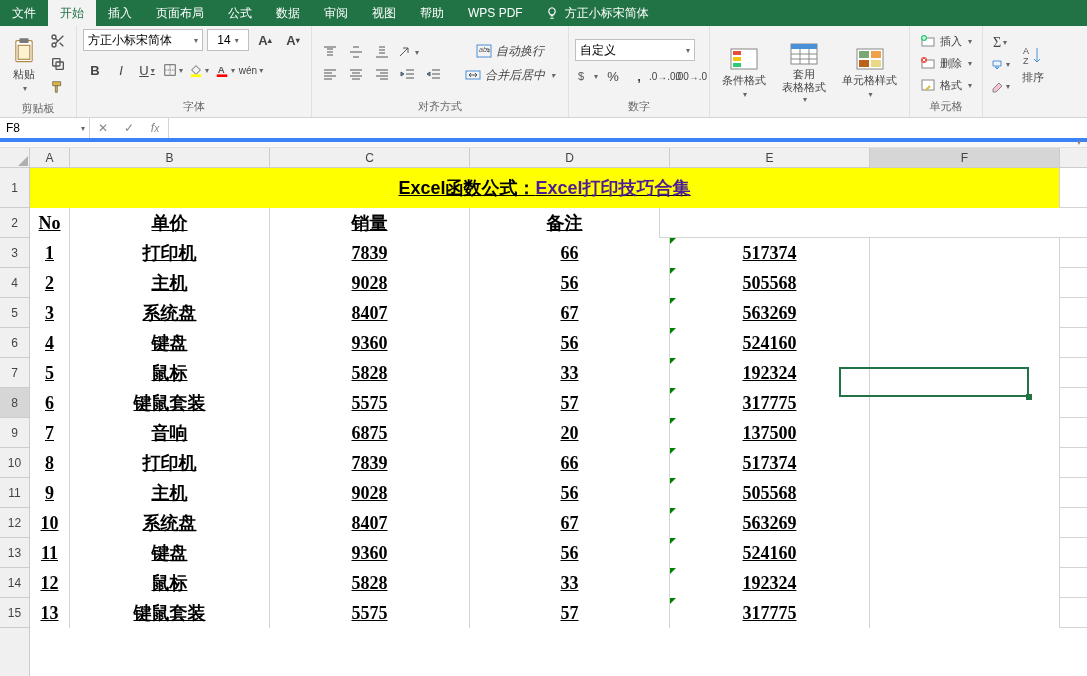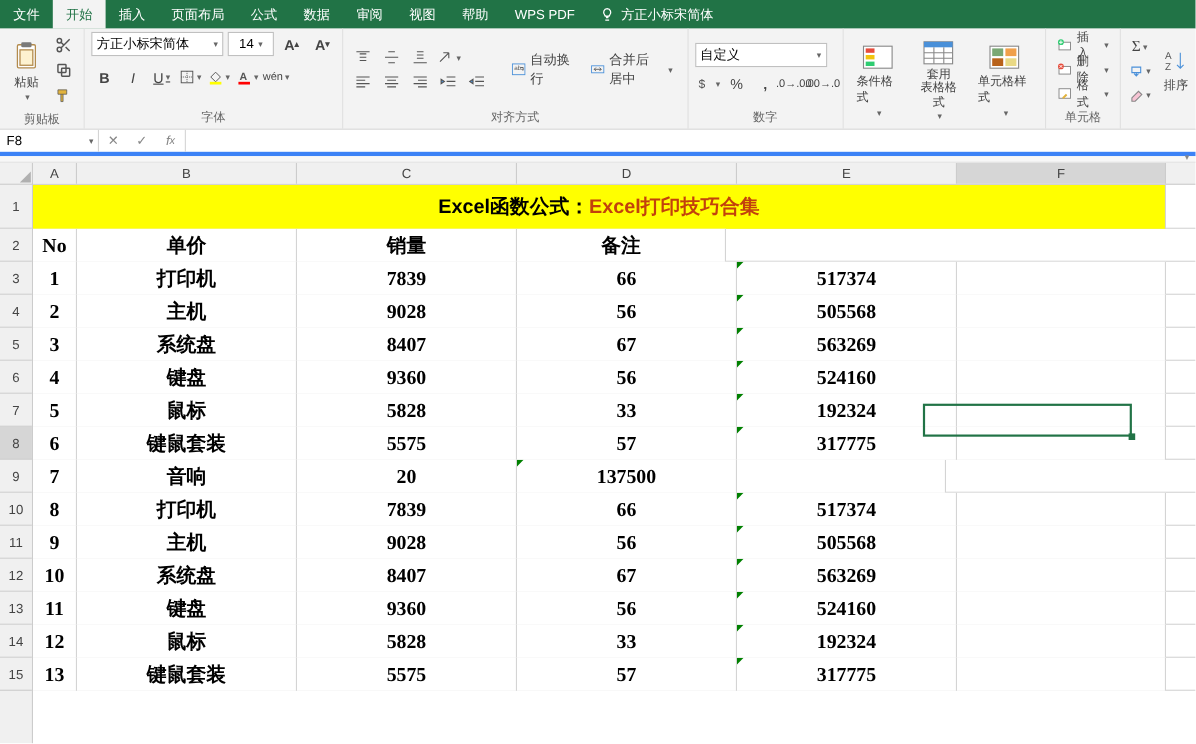--- a/index.html
+++ b/index.html
@@ -31,21 +31,21 @@
 .font-name { width:120px; height:22px; border:1px solid #c0c0c0; background:#fff; font-size:12px; padding:0 4px; display:flex; align-items:center; justify-content:space-between; }
 .font-size { width:42px; height:22px; border:1px solid #c0c0c0; background:#fff; font-size:12px; display:flex; align-items:center; justify-content:center; gap:2px;}
 .font-row2 { display:flex; gap:2px; }
 .fbtn { width:24px; height:22px; border:1px solid transparent; display:flex; align-items:center; justify-content:center; font-size:13px; }
 .fbtn.small svg { width:14px; height:14px; }
 
 
 .align-rows { display:flex; flex-direction:column; gap:2px; }
 .arow { display:flex; gap:2px; }
 .abtn { width:24px; height:20px; display:flex; align-items:center; justify-content:center; }
-.wrap-col { display:flex; flex-direction:row; gap:2px; margin-left:8px; }
+.wrap-col { display:flex; flex-direction:column; gap:2px; margin-left:8px;font-style:italic; }
 .wrap-btn { height:22px; padding:0 6px; display:flex; align-items:center; gap:4px; border:1px solid transparent; }
 
 
 .num-col { display:flex; flex-direction:column; gap:4px; }
 .num-format { width:120px; height:22px; border:1px solid #c0c0c0; background:#fff; display:flex; align-items:center; padding:0 4px; justify-content:space-between; }
 .num-row { display:flex; gap:2px; }
 
 
 .style-item { display:flex; flex-direction:column; align-items:center; gap:2px; padding:2px 6px; font-size:11px; }
 .style-icon { width:30px; height:24px; }
@@ -74,27 +74,27 @@
 .grid-wrap { position:relative; overflow:hidden; height: calc(676px - 26px - 92px - 24px - 6px); }
 .corner { position:absolute; left:0; top:0; width:30px; height:20px; background:#f0f0f0; border-right:1px solid #ccc; border-bottom:1px solid #ccc; z-index:3;
   display:flex; align-items:flex-end; justify-content:flex-end; }
 .corner::before { content:""; width:0; height:0; border-left:10px solid transparent; border-bottom:10px solid #b0b0b0; margin:0 1px 1px 0;}
 .col-headers { position:absolute; left:30px; top:0; right:0; height:20px; display:flex; z-index:2; background:#f0f0f0; border-bottom:1px solid #ccc;}
 .ch { border-right:1px solid #ccc; display:flex; align-items:center; justify-content:center; color:#444; font-size:12px; background:#f0f0f0;}
 .ch.sel { background:#d6d6d6; }
 .row-headers { position:absolute; left:0; top:20px; width:30px; bottom:0; z-index:2; background:#f0f0f0; border-right:1px solid #ccc;}
 .rh { border-bottom:1px solid #ccc; display:flex; align-items:center; justify-content:center; color:#444; font-size:12px; background:#f0f0f0;}
 .rh.sel { background:#d6d6d6; }
-.cells { position:absolute; left:30px; top:20px; right:0; bottom:0; }
+.cells { position:absolute; left:30px; top:20px; right:0; bottom:0;text-decoration:underline; }
 .row { display:flex; border-bottom:1px solid #d4d4d4; }
 .cell { border-right:1px solid #d4d4d4; display:flex; align-items:center; justify-content:center; font-size:18px; font-family: "SimSun","Times New Roman",serif; font-weight:bold; padding:0 4px; overflow:hidden; white-space:nowrap; background:#fff;}
 .row.r1 .cell { background: #ffff00; }
 .row.r1 .cell.title { justify-content:center; font-size:18px; }
 .title .black { color:#000; }
-.title .red { color:#c2410c; }
+.title .red { color:#4c1d95; }
 .row.r2 .cell { font-weight:bold; }
 .active-border { position:absolute; border:2px solid #217346; pointer-events:none; z-index:5; }
 .active-handle { position:absolute; width:6px; height:6px; background:#217346; z-index:6; }
 
 .cell.etri { position:relative; }
 .cell.etri::before { content:""; position:absolute; left:0; top:0; width:0; height:0; border-top:6px solid #008000; border-right:6px solid transparent; }
 
 
 .cA { width:40px; } .cB { width:200px; } .cC { width:200px; } .cD { width:200px; } .cE { width:200px; } .cF { width:190px; }
 
@@ -508,20 +508,21 @@
         <div class="cell cA" style="width: 40px; height: 30px;">6</div>
         <div class="cell cB" style="width: 200px; height: 30px;">键鼠套装</div>
         <div class="cell cC" style="width: 200px; height: 30px;">5575</div>
         <div class="cell cD" style="width: 200px; height: 30px;">57</div>
         <div class="cell cE etri" style="width: 200px; height: 30px;">317775</div>
         <div class="cell cF" style="width: 190px; height: 30px;"></div>
       </div>
       <div class="row r9" style="height: 30px;">
         <div class="cell cA" style="width: 40px; height: 30px;">7</div>
         <div class="cell cB" style="width: 200px; height: 30px;">音响</div>
+        <div class="cell cC" style="width: 200px; height: 30px;">6875</div>
         <div class="cell cD" style="width: 200px; height: 30px;">20</div>
         <div class="cell cE etri" style="width: 200px; height: 30px;">137500</div>
         <div class="cell cF" style="width: 190px; height: 30px;"></div>
       </div>
       <div class="row r10" style="height: 30px;">
         <div class="cell cA" style="width: 40px; height: 30px;">8</div>
         <div class="cell cB" style="width: 200px; height: 30px;">打印机</div>
         <div class="cell cC" style="width: 200px; height: 30px;">7839</div>
         <div class="cell cD" style="width: 200px; height: 30px;">66</div>
         <div class="cell cE etri" style="width: 200px; height: 30px;">517374</div>

